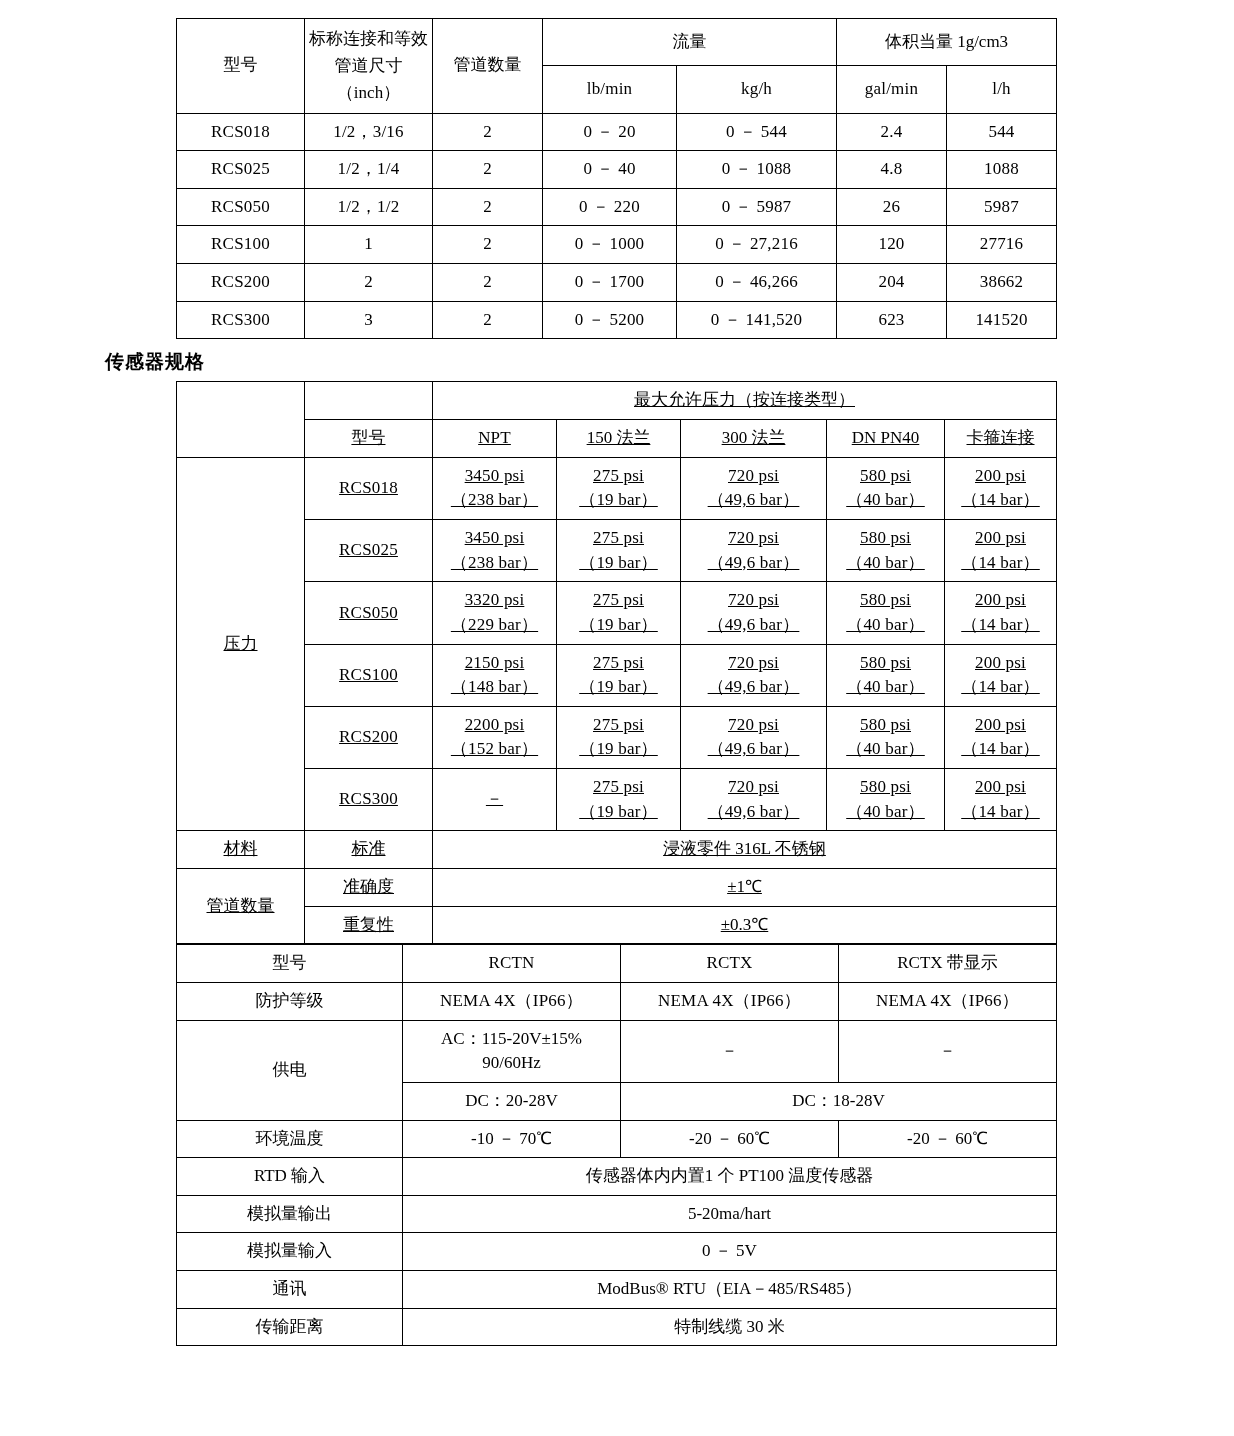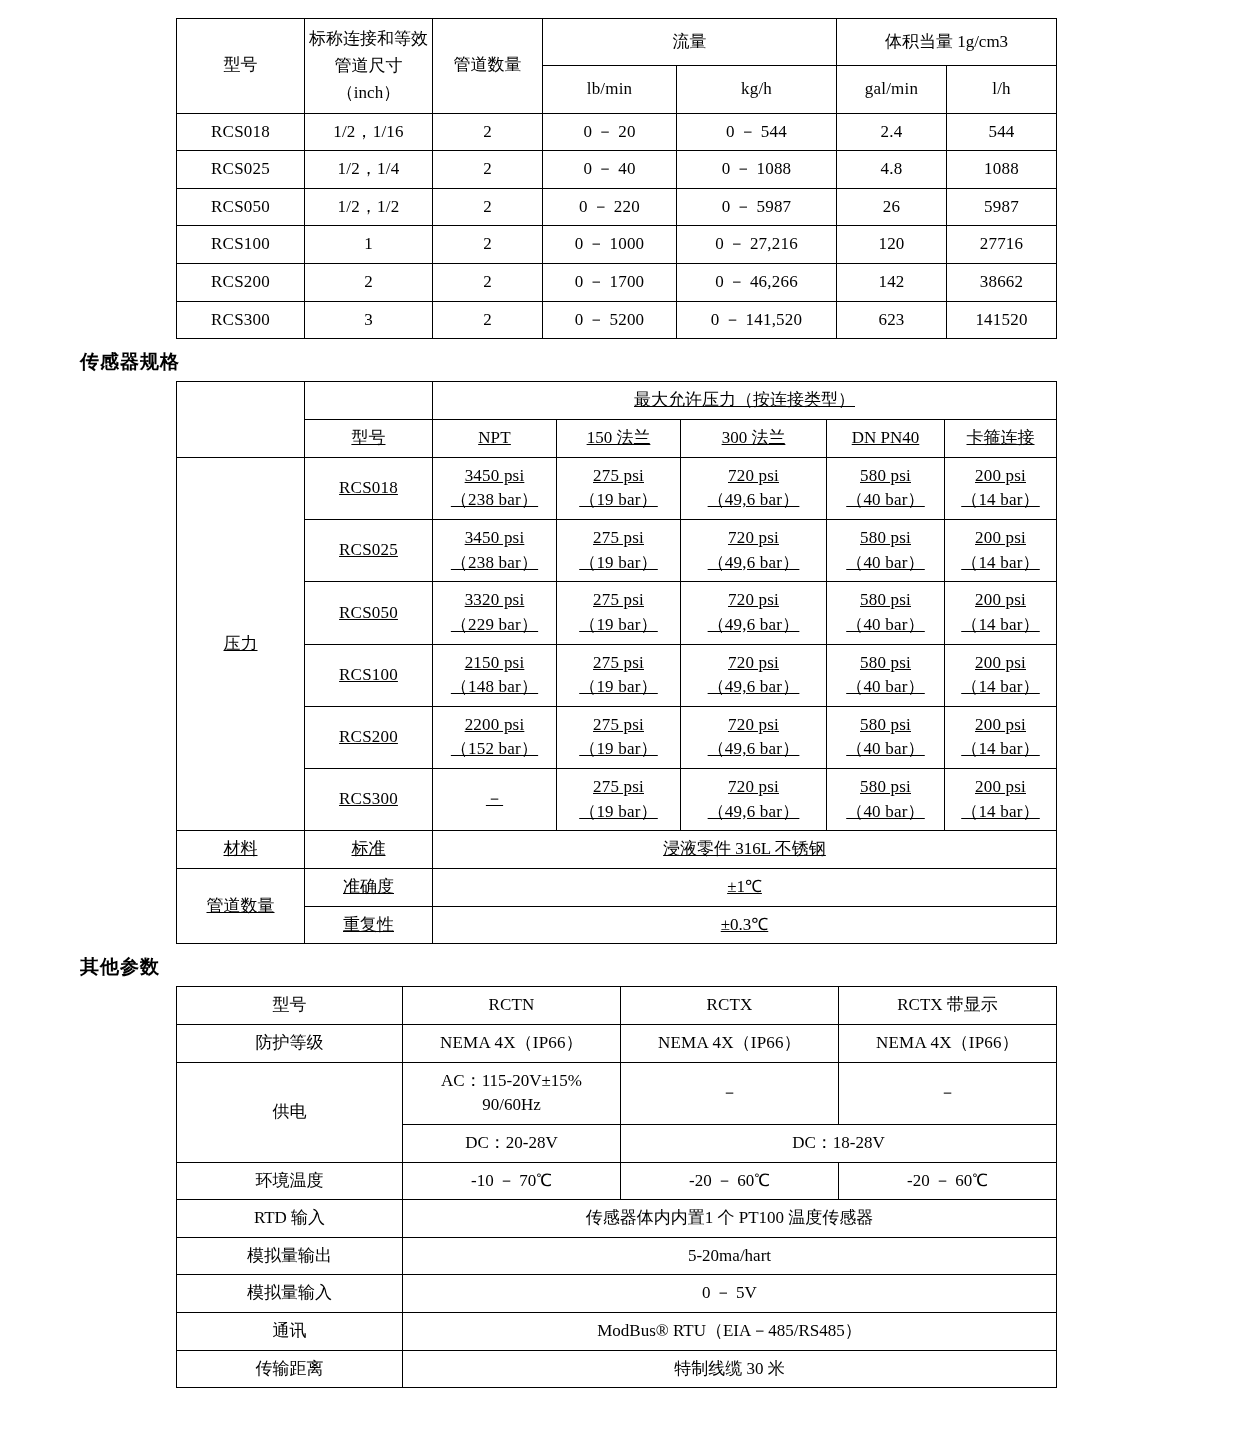--- a/index.html
+++ b/index.html
@@ -38,21 +38,21 @@
   .cn {
     font-family: "DejaVu Sans", sans-serif;
     font-size: 16px;
   }
   .mono {
     font-family: "DejaVu Sans Mono", monospace;
     font-size: 16px;
     letter-spacing: 0.2px;
   }
   .section-title {
-    margin: 10px 0 6px 80px;
+    margin: 10px 0 6px 105px;
     font-family: "DejaVu Sans", sans-serif;
     font-weight: bold;
     font-size: 19px;
     letter-spacing: 1px;
   }
   .two-line {
     line-height: 1.55;
   }
   .pad-cell { padding: 10px 4px; }
 </style>
@@ -81,21 +81,21 @@
       </tr>
       <tr>
         <td class="mono">lb/min</td>
         <td class="mono">kg/h</td>
         <td class="mono">gal/min</td>
         <td class="mono">l/h</td>
       </tr>
 
       <tr>
         <td class="mono">RCS018</td>
-        <td class="mono">1/2，1/16</td>
+        <td class="mono">1/2，3/16</td>
         <td class="mono">2</td>
         <td class="mono">0 － 20</td>
         <td class="mono">0 － 544</td>
         <td class="mono">2.4</td>
         <td class="mono">544</td>
       </tr>
       <tr>
         <td class="mono">RCS025</td>
         <td class="mono">1/2，1/4</td>
         <td class="mono">2</td>
@@ -121,21 +121,21 @@
         <td class="mono">0 － 27,216</td>
         <td class="mono">120</td>
         <td class="mono">27716</td>
       </tr>
       <tr>
         <td class="mono">RCS200</td>
         <td class="mono">2</td>
         <td class="mono">2</td>
         <td class="mono">0 － 1700</td>
         <td class="mono">0 － 46,266</td>
-        <td class="mono">142</td>
+        <td class="mono">204</td>
         <td class="mono">38662</td>
       </tr>
       <tr>
         <td class="mono">RCS300</td>
         <td class="mono">3</td>
         <td class="mono">2</td>
         <td class="mono">0 － 5200</td>
         <td class="mono">0 － 141,520</td>
         <td class="mono">623</td>
         <td class="mono">141520</td>
@@ -322,21 +322,20 @@
         <td class="cn">准确度</td>
         <td colspan="5" class="cn">±1℃</td>
       </tr>
       <tr>
         <td class="cn">重复性</td>
         <td colspan="5" class="cn">±0.3℃</td>
       </tr>
     </tbody>
   </table>
 
-  <div class="section-title">其他参数</div>
 
   <table class="spec" style="width:880px;">
     <colgroup>
       <col style="width:226px">
         <col style="width:218px">
         <col style="width:218px">
         <col style="width:218px">
     </colgroup>
     <tbody>
       <tr>

